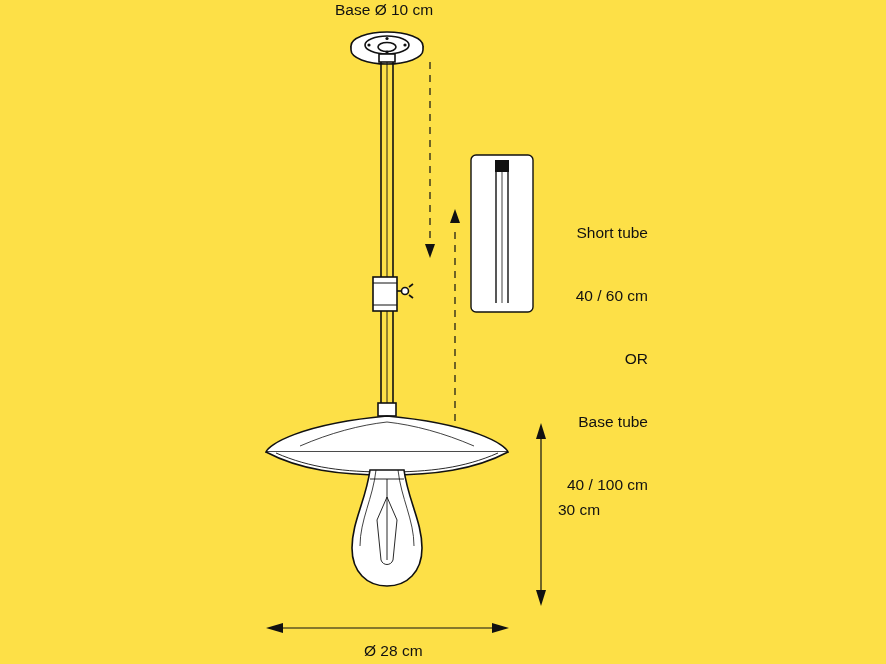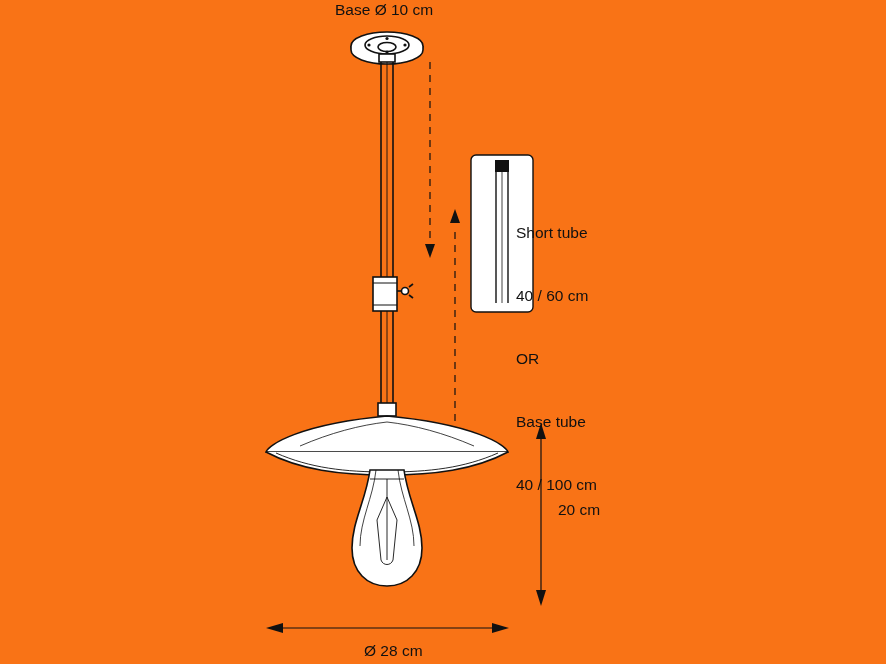--- a/index.html
+++ b/index.html
@@ -4,21 +4,21 @@
 <style>
   html, body {
     margin: 0;
     padding: 0;
     background: #ffffff;
   }
   #stage {
     position: relative;
     width: 886px;
     height: 664px;
-    background: #f97316;
+    background: #fde047;
     font-family: "Liberation Sans", sans-serif;
     color: #111111;
     overflow: hidden;
   }
   .label {
     position: absolute;
     font-size: 15.5px;
     line-height: 20.5px;
     color: #111111;
     white-space: pre;
@@ -30,23 +30,24 @@
   }
   #height-label {
     left: 558px;
     top: 500px;
   }
   #width-label {
     left: 364px;
     top: 641px;
   }
   #tube-label {
-    left: 516px;
+    left: 567px;
     top: 180px;
     line-height: 21px;
+    text-align: right;
   }
   svg {
     position: absolute;
     left: 0;
     top: 0;
   }
 </style>
 </head>
 <body>
 
@@ -130,21 +131,21 @@
 
     <g stroke="#111111" fill="#111111">
       <line x1="281" y1="628" x2="494" y2="628" stroke-width="1.2"></line>
       <path d="M266,628 L283,623 L283,633 Z" stroke="none"></path>
       <path d="M509,628 L492,623 L492,633 Z" stroke="none"></path>
     </g>
 
   </svg>
 
   <div class="label" id="base-label">Base Ø 10 cm</div>
-  <div class="label" id="height-label">20 cm</div>
+  <div class="label" id="height-label">30 cm</div>
   <div class="label" id="width-label">Ø 28 cm</div>
 
   <div class="label" id="tube-label">
     <div>Short tube</div>
     <div>40 / 60 cm</div>
     <div>OR</div>
     <div>Base tube</div>
     <div>40 / 100 cm</div>
   </div>
 

